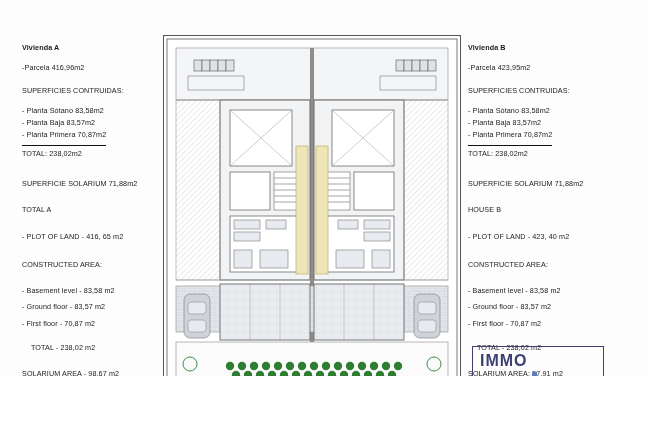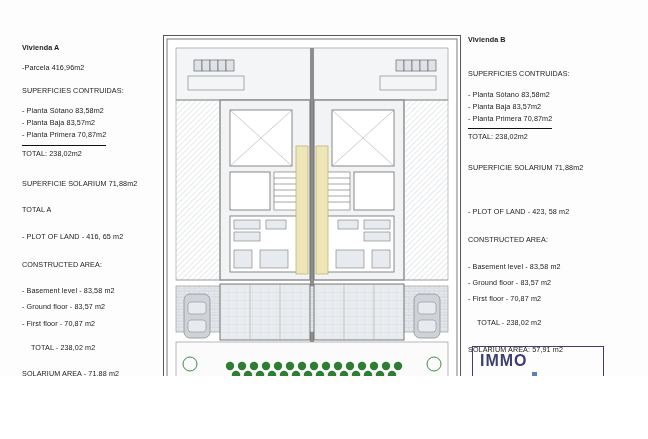--- a/index.html
+++ b/index.html
@@ -25,21 +25,21 @@
 
   
   .panel {
     position: absolute;
     font-size: 7.2px;
     color: #1a1a1a;
     line-height: 1.15;
     letter-spacing: 0.1px;
   }
   .panel-left  { left: 22px;  top: 44px;  width: 135px; }
-  .panel-right { left: 468px; top: 36px;  width: 158px; }
+  .panel-right { left: 468px; top: 44px;  width: 158px; }
 
   .line { display: block; white-space: nowrap; }
   .sp-4  { height: 4px; }
   .sp-8  { height: 8px; }
   .sp-12 { height: 12px; }
   .sp-14 { height: 14px; }
   .sp-16 { height: 16px; }
   .sp-18 { height: 18px; }
   .sp-20 { height: 20px; }
   .sp-22 { height: 22px; }
@@ -139,41 +139,43 @@
     <span class="line">CONSTRUCTED AREA:</span>
     <div class="sp-18"></div>
     <span class="line">- Basement level - 83,58 m2</span>
     <div class="sp-8"></div>
     <span class="line">- Ground floor - 83,57 m2</span>
     <div class="sp-8"></div>
     <span class="line">- First floor - 70,87 m2</span>
     <div class="sp-16"></div>
     <span class="line" style="padding-left:9px;">TOTAL - 238,02 m2</span>
     <div class="sp-18"></div>
-    <span class="line">SOLARIUM AREA - 71,88 m2</span>
+    <span class="line">SOLARIUM AREA - 98,67 m2</span>
   </div>
 
   <div class="panel panel-right">
     <span class="line bold">Vivienda B</span>
     <div class="sp-12"></div>
+    <span class="line">-Parcela 423,95m2</span>
     <div class="sp-14"></div>
     <span class="line">SUPERFICIES CONTRUIDAS:</span>
     <div class="sp-12"></div>
     <span class="line">- Planta Sótano 83,58m2</span>
     <div class="sp-4"></div>
     <span class="line">- Planta Baja 83,57m2</span>
     <div class="sp-4"></div>
     <span class="line underlined">- Planta Primera 70,87m2</span>
     <div class="sp-4"></div>
     <span class="line">TOTAL: 238,02m2</span>
     <div class="sp-22"></div>
     <span class="line">SUPERFICIE SOLARIUM 71,88m2</span>
     <div class="sp-18"></div>
-    <div class="sp-18"></div>
-    <span class="line">- PLOT OF LAND - 423, 58 m2</span>
+    <span class="line">HOUSE B</span>
+    <div class="sp-18"></div>
+    <span class="line">- PLOT OF LAND - 423, 40 m2</span>
     <div class="sp-20"></div>
     <span class="line">CONSTRUCTED AREA:</span>
     <div class="sp-18"></div>
     <span class="line">- Basement level - 83,58 m2</span>
     <div class="sp-8"></div>
     <span class="line">- Ground floor - 83,57 m2</span>
     <div class="sp-8"></div>
     <span class="line">- First floor - 70,87 m2</span>
     <div class="sp-16"></div>
     <span class="line" style="padding-left:9px;">TOTAL - 238,02 m2</span>

